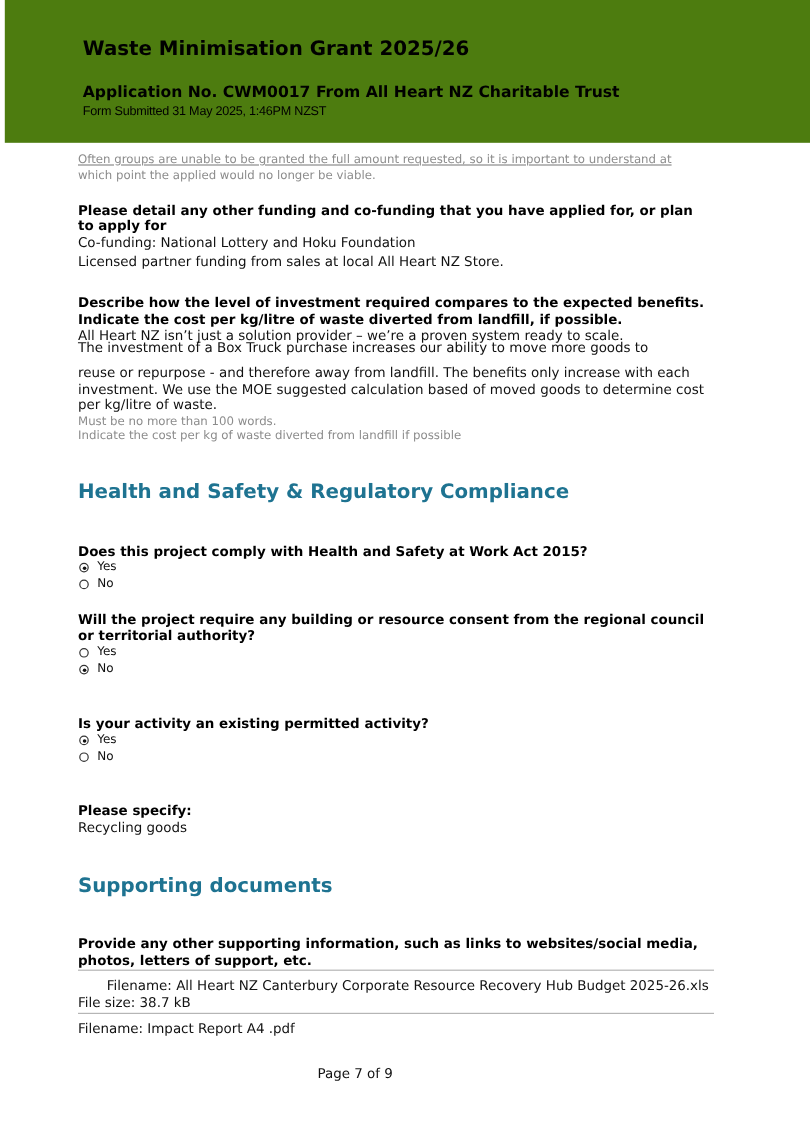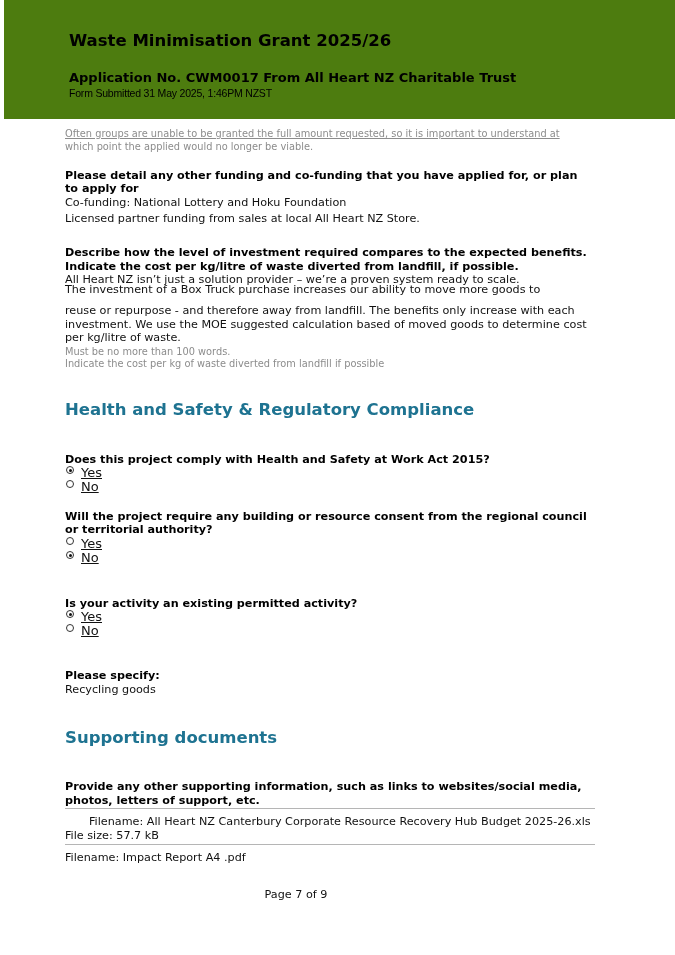--- a/index.html
+++ b/index.html
@@ -9,21 +9,21 @@
     .header .t2 { position: absolute; left: 65px; top: 51px; font-size: 16.5px; font-weight: bold; color: #000; line-height: 20px; white-space: nowrap; }
     .header .t3 { position: absolute; left: 65px; top: 69px; font-size: 13px; font-weight: bold; color: #000; line-height: 17px; white-space: nowrap; }
     .header .t4 { position: absolute; left: 65px; top: 87px; font-family: "Liberation Sans", sans-serif; font-size: 10.5px; color: #000; line-height: 13px; white-space: nowrap; letter-spacing: -0.2px; }
 
     .content { position: absolute; left: 65px; top: 0; width: 535px; }
     .abs { position: absolute; left: 0; white-space: nowrap; }
     .hint { color: #8c8c8c; font-size: 9.8px; line-height: 13px; }
     .q { font-weight: bold; font-size: 11.2px; line-height: 13.5px; color: #000; }
     .a { font-size: 11.2px; line-height: 14px; color: #111; }
     .section { color: #1e7391; font-weight: bold; font-size: 16.5px; line-height: 20px; }
-    .radio { display: flex; align-items: flex-start; font-size: 13px; line-height: 14px; height: 14px; text-decoration: underline; }
+    .radio { display: flex; align-items: center; font-size: 10px; line-height: 14px; height: 14px; }
     .radio .dot { width: 8px; height: 8px; border: 1px solid #333; border-radius: 50%; margin-right: 7px; box-sizing: border-box; position: relative; margin-left: 1px; }
     .radio .dot.on::after { content: ""; position: absolute; left: 1.5px; top: 1.5px; width: 3px; height: 3px; background: #111; border-radius: 50%; }
     .rule { position: absolute; left: 0; width: 530px; height: 0; border-top: 1.5px solid #b5b5b5; }
     .footer { position: absolute; left: 0; width: 592px; top: 888px; text-align: center; font-size: 11.2px; color: #111; }
   </style>
 </head>
 <body>
 
 <div class="header">
   <div class="t1">Waste Minimisation Grant 2025/26</div>
@@ -87,19 +87,19 @@
   <div class="abs q" style="top:669px;">Please specify:</div>
   <div class="abs a" style="top:683px;">Recycling goods</div>
 
   <div class="abs section" style="top:728px;">Supporting documents</div>
 
   <div class="abs q" style="top:780px;">Provide any other supporting information, such as links to websites/social media,</div>
   <div class="abs q" style="top:794px;">photos, letters of support, etc.</div>
   <div class="rule" style="top:808px;"></div>
 
   <div class="abs a" style="top:815px;margin-left:24px;">Filename: All Heart NZ Canterbury Corporate Resource Recovery Hub Budget 2025-26.xls</div>
-  <div class="abs a" style="top:829px;">File size: 57.7 kB</div>
+  <div class="abs a" style="top:829px;">File size: 38.7 kB</div>
   <div class="rule" style="top:844px;"></div>
 
   <div class="abs a" style="top:851px;">Filename: Impact Report A4 .pdf</div>
 </div>
 
 <div class="footer">Page 7 of 9</div>
 
 </body></html>

